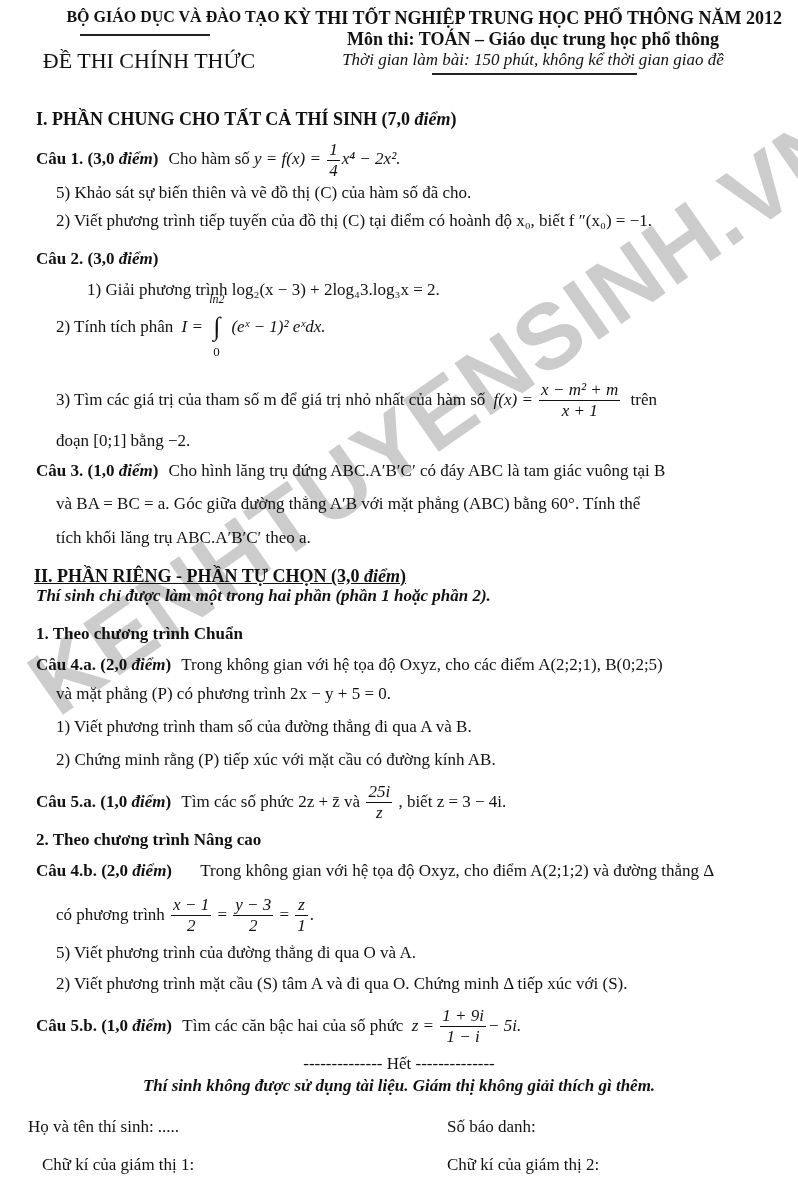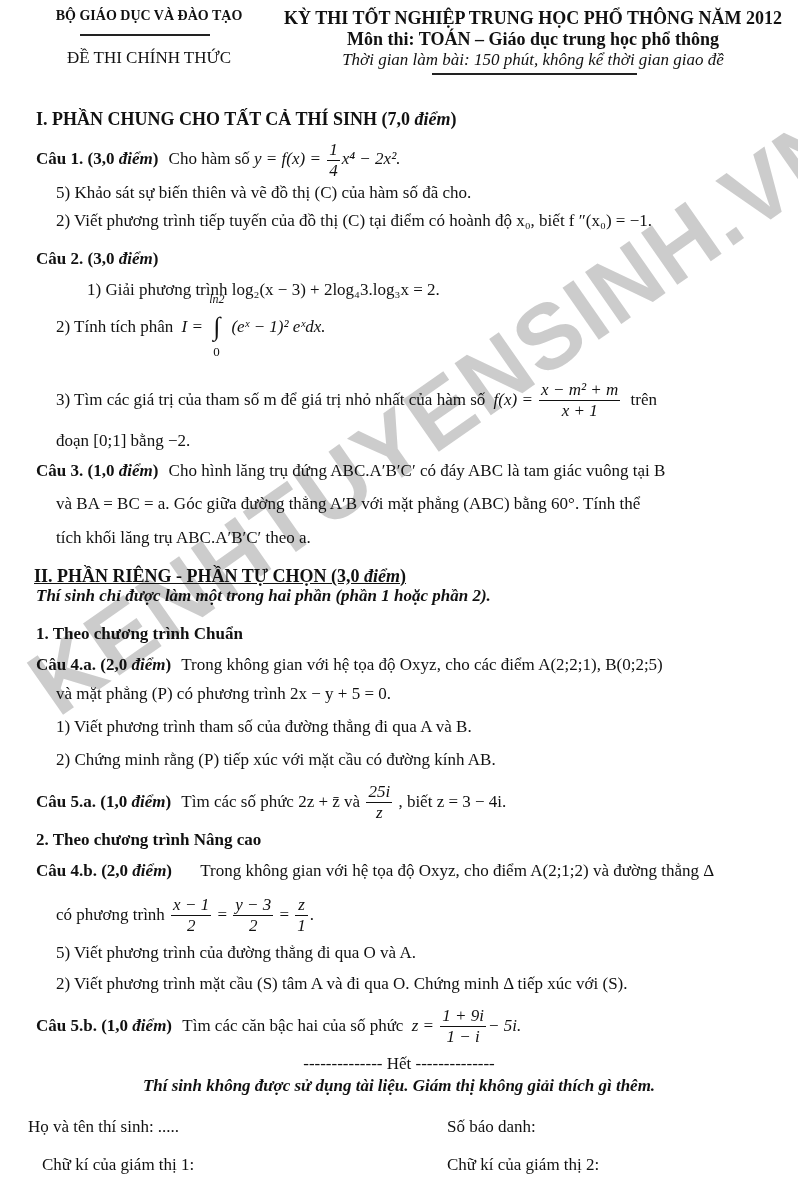--- a/index.html
+++ b/index.html
@@ -21,23 +21,23 @@
   .watermark { position:absolute; left:40px; top:640px; font-family:"Liberation Sans", sans-serif; font-weight:bold;
                font-size:92px; color:rgba(120,120,120,0.38); transform:rotate(-35deg); transform-origin:left center;
                letter-spacing:2px; pointer-events:none; }
   .integral { display:inline-block; position:relative; width:20px; text-align:center; vertical-align:middle; }
 </style>
 </head>
 <body>
 
 <div class="watermark">KENHTUYENSINH.VN</div>
 
-<div class="abs hdr-left b" style="top:8px;font-size:14px;">BỘ GIÁO DỤC VÀ ĐÀO TẠO</div>
+<div class="abs hdr-left b" style="top:8px;font-size:16px;margin-left:24px;">BỘ GIÁO DỤC VÀ ĐÀO TẠO</div>
 <div class="hline" style="left:80px;top:34px;width:130px;"></div>
-<div class="abs hdr-left" style="top:48px;font-size:17px;">ĐỀ THI CHÍNH THỨC</div>
+<div class="abs hdr-left" style="top:48px;font-size:22px;">ĐỀ THI CHÍNH THỨC</div>
 
 <div class="abs hdr-right b" style="top:8px;font-size:18px;">KỲ THI TỐT NGHIỆP TRUNG HỌC PHỔ THÔNG NĂM 2012</div>
 <div class="abs hdr-right b" style="top:29px;font-size:18px;">Môn thi: TOÁN – Giáo dục trung học phổ thông</div>
 <div class="abs hdr-right i" style="top:50px;font-size:17px;">Thời gian làm bài: 150 phút, không kể thời gian giao đề</div>
 <div class="hline" style="left:432px;top:73px;width:205px;"></div>
 
 <div class="abs b" style="left:36px;top:109px;font-size:18px;">
   <span>I. PHẦN CHUNG CHO TẤT CẢ THÍ SINH (7,0 </span><span class="i">điểm</span><span>)</span>
 </div>
 

